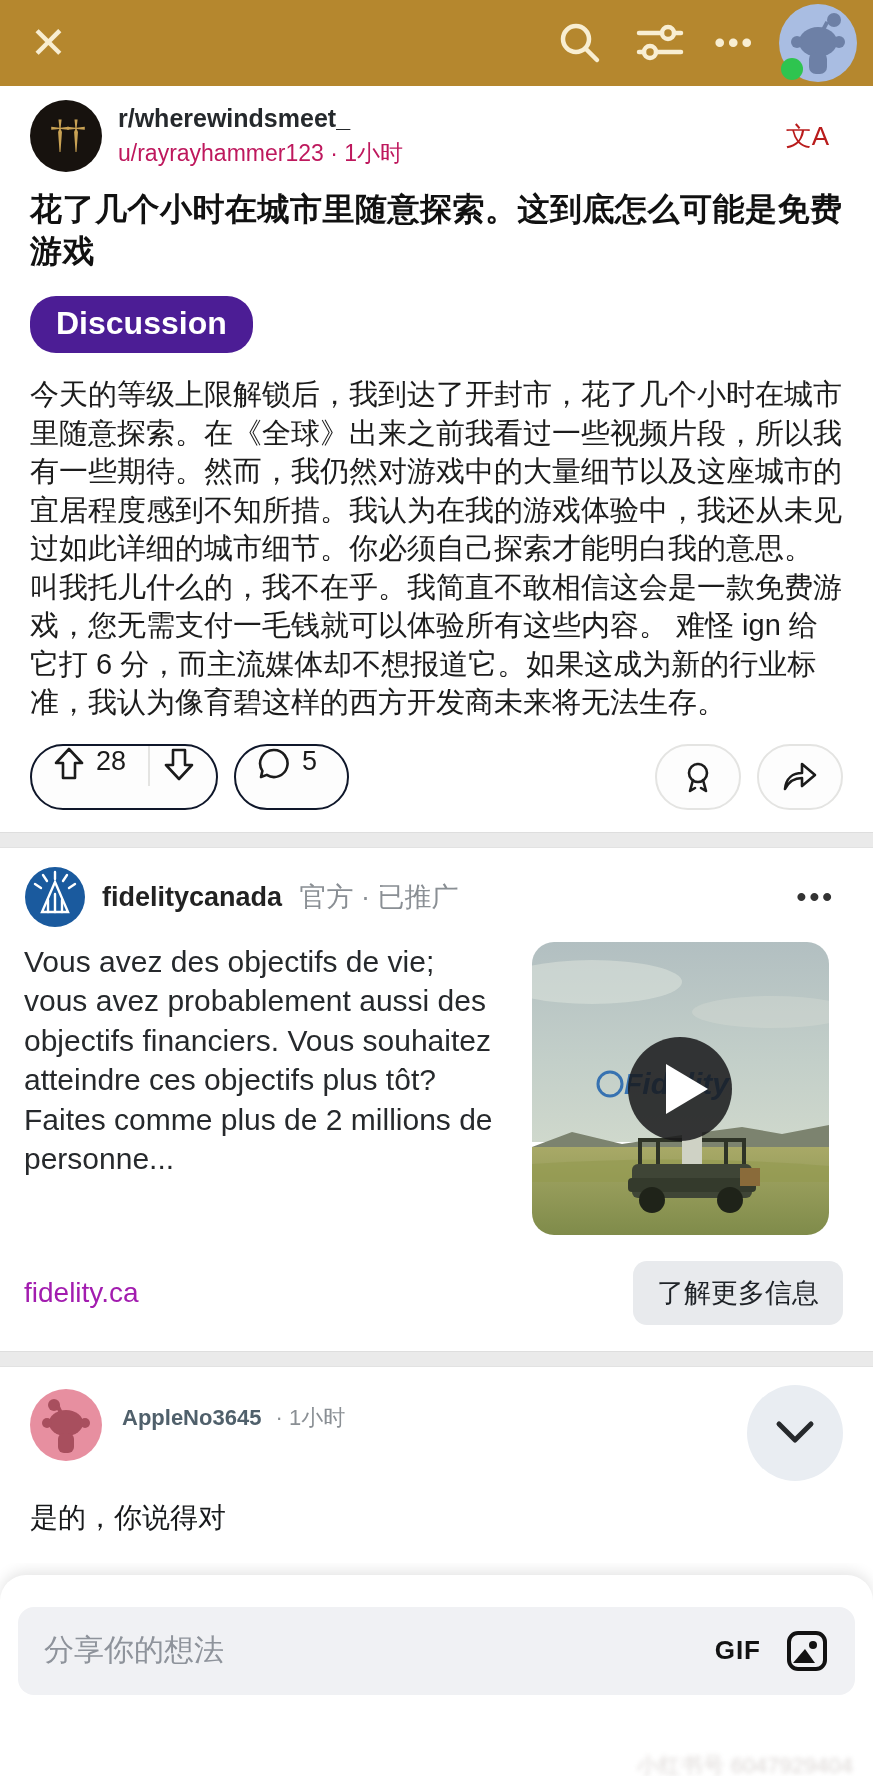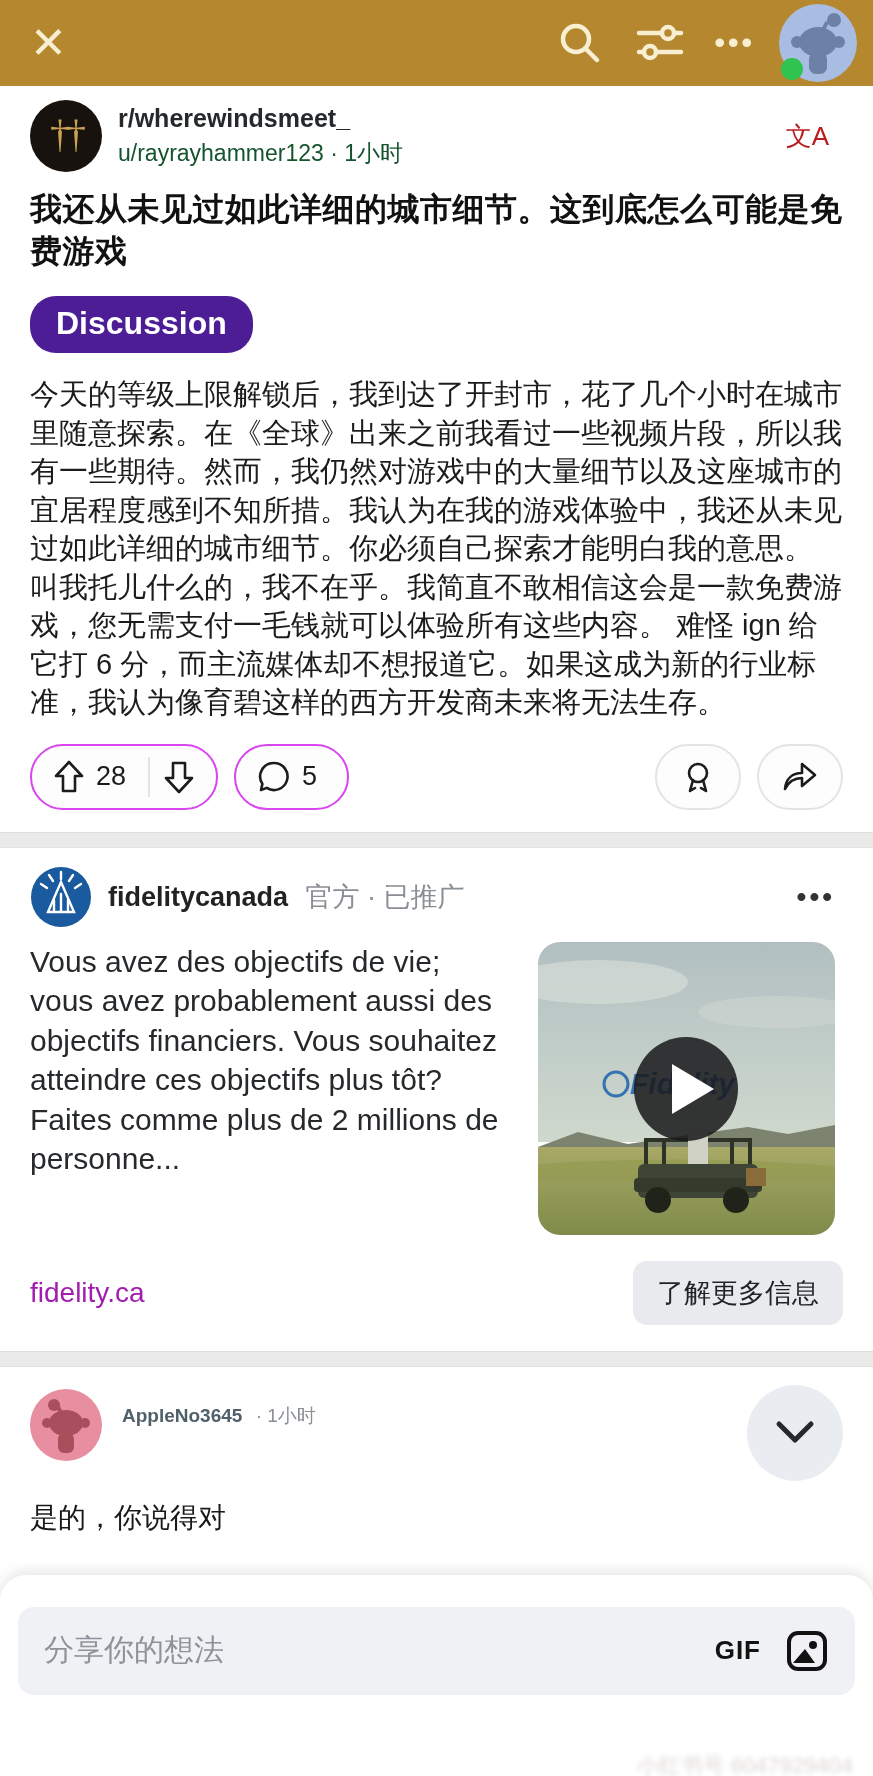--- a/index.html
+++ b/index.html
@@ -19,57 +19,57 @@
   .ellipsis { color:#f8eed2; font-size:30px; letter-spacing:3px; margin-right:24px; font-weight:700; }
   .user-avatar { width:78px; height:78px; border-radius:50%; background:#a9bde2; position:relative; overflow:visible; }
   .user-avatar svg { position:absolute; inset:0; }
   .online-dot { position:absolute; left:2px; bottom:2px; width:22px; height:22px; border-radius:50%; background:#2ec44f; }
   
   .post-card { background:#fff; padding:14px 30px 0 30px; }
   .post-header { display:flex; align-items:center; }
   .sub-avatar { width:72px; height:72px; border-radius:50%; background:#17120e; color:#c9a254; display:flex; align-items:center; justify-content:center; font-family:"Liberation Serif", serif; font-size:40px; letter-spacing:-4px; padding-bottom:6px; }
   .post-names { margin-left:16px; flex:1; }
   .post-sub { font-size:25px; font-weight:700; color:#25292c; }
-  .post-meta { font-size:23px; color:#14532d; margin-top:5px; }
+  .post-meta { font-size:23px; color:#be185d; margin-top:5px; }
   .translate-ic { font-size:26px; color:#b91c1c; padding-right:14px; }
   .post-title { margin-top:16px; font-size:32px; line-height:42px; font-weight:700; color:#111; letter-spacing:0.5px; }
   .flair { display:inline-block; margin-top:24px; background:#4c1d95; color:#fff; font-size:32px; font-weight:700; padding:9px 26px 11px; border-radius:26px; }
   .post-body { margin-top:22px; font-size:29px; line-height:38.5px; color:#1c1c1c; }
   .post-body .para2 { }
   
   .action-row { margin-top:22px; display:flex; align-items:center; gap:16px; padding-bottom:22px; }
-  .pill { display:flex; align-items:center; border:2px solid #d946ef; background:#fdfdfd; border-radius:34px; height:66px; padding:0 20px; }
+  .pill { display:flex; border:2px solid #0f172a; background:#fdfdfd; border-radius:34px; height:66px; padding:0 20px; }
   .pill .cnt { font-size:27px; color:#1b1b1b; margin:0 10px; }
   .pill .vsep { width:2px; height:40px; background:#e4e4e2; margin:0 12px; }
   .circle-btn { width:86px; height:66px; border:2px solid #e4e4e2; background:#fdfdfd; border-radius:34px; display:flex; align-items:center; justify-content:center; }
   .act-svg { stroke:#1b1b1b; fill:none; stroke-width:2.6; stroke-linecap:round; stroke-linejoin:round; }
   .act-spacer { flex:1; }
   
   .section-divider { height:16px; background:#eaeaea; border-top:1px solid #dedede; border-bottom:1px solid #e2e2e2; }
   
-  .ad-card { background:#fff; padding:18px 30px 0 30px; }
+  .ad-card { background:#fff; padding:18px 30px 0 24px; }
   .ad-header { display:flex; align-items:center; }
   .ad-logo { width:62px; height:62px; }
   .ad-name-row { margin-left:16px; flex:1; font-size:27px; }
   .ad-name { font-weight:700; color:#222; }
   .ad-badge { color:#8a8f94; margin-left:10px; }
   .ad-ellipsis { color:#333; font-size:28px; letter-spacing:3px; font-weight:700; padding-right:8px; }
   .ad-content { display:flex; margin-top:14px; }
   .ad-text { width:478px; font-size:30px; line-height:39.5px; color:#26292c; }
   .ad-thumb { margin-left:30px; width:297px; height:293px; border-radius:22px; overflow:hidden; position:relative; flex:none; }
   .ad-thumb svg { display:block; }
   .ad-footer { display:flex; align-items:center; margin-top:26px; padding-bottom:26px; }
   .ad-domain { font-size:28px; color:#a21caf; flex:1; }
   .ad-cta { background:#e8eaed; color:#1f2328; font-size:27px; padding:14px 24px; border-radius:14px; }
   
   .comment-section { background:#fff; padding:22px 30px 0 30px; position:relative; }
   .comment-header { display:flex; align-items:flex-start; }
   .cmt-avatar { width:72px; height:72px; border-radius:50%; background:#e78fa0; position:relative; flex:none; }
   .cmt-avatar svg { position:absolute; inset:0; }
-  .cmt-names { margin-left:20px; margin-top:14px; flex:1; font-size:19px; }
+  .cmt-names { margin-left:20px; margin-top:14px; flex:1; font-size:22px; }
   .cmt-user { font-weight:700; color:#50606b; }
   .cmt-time { color:#8a8f94; margin-left:8px; }
   .collapse-btn { width:96px; height:96px; border-radius:50%; background:#e9edf2; display:flex; align-items:center; justify-content:center; margin-top:-4px; }
   .comment-text { margin-top:18px; font-size:28px; color:#17191b; padding-bottom:26px; }
   
   .composer-sheet { background:#fff; border-radius:26px 26px 0 0; box-shadow:0 -4px 14px rgba(0,0,0,0.10); padding:32px 18px 18px; margin-top:12px; }
   .input-row { background:#f0f1f4; border-radius:16px; height:88px; display:flex; align-items:center; padding:0 26px; }
   .input-placeholder { color:#8e939b; font-size:30px; flex:1; }
   .gif-label { font-size:26px; font-weight:700; color:#121212; margin-right:24px; letter-spacing:1px; }
   .img-ic { width:44px; height:44px; }
@@ -115,21 +115,21 @@
 
 <div class="post-card">
   <div class="post-header">
     <div class="sub-avatar">††</div>
     <div class="post-names">
       <div class="post-sub">r/wherewindsmeet_</div>
       <div class="post-meta">u/rayrayhammer123 · 1小时</div>
     </div>
     <div class="translate-ic">文A</div>
   </div>
-  <div class="post-title">我还从未见过如此详细的城市细节。这到底怎么可能是免费游戏</div>
+  <div class="post-title">花了几个小时在城市里随意探索。这到底怎么可能是免费游戏</div>
   <div class="flair">Discussion</div>
   <div class="post-body">
     <div class="para1">今天的等级上限解锁后，我到达了开封市，花了几个小时在城市里随意探索。在《全球》出来之前我看过一些视频片段，所以我有一些期待。然而，我仍然对游戏中的大量细节以及这座城市的宜居程度感到不知所措。我认为在我的游戏体验中，我还从未见过如此详细的城市细节。你必须自己探索才能明白我的意思。</div>
     <div class="para2">叫我托儿什么的，我不在乎。我简直不敢相信这会是一款免费游戏，您无需支付一毛钱就可以体验所有这些内容。 难怪 ign 给它打 6 分，而主流媒体却不想报道它。如果这成为新的行业标准，我认为像育碧这样的西方开发商未来将无法生存。</div>
   </div>
   <div class="action-row">
     <div class="pill">
       <svg class="act-svg" width="34" height="36" viewBox="0 0 34 36">
           <path d="M17 3 L30 17 H23 V32 H11 V17 H4 Z"></path>
         </svg>

